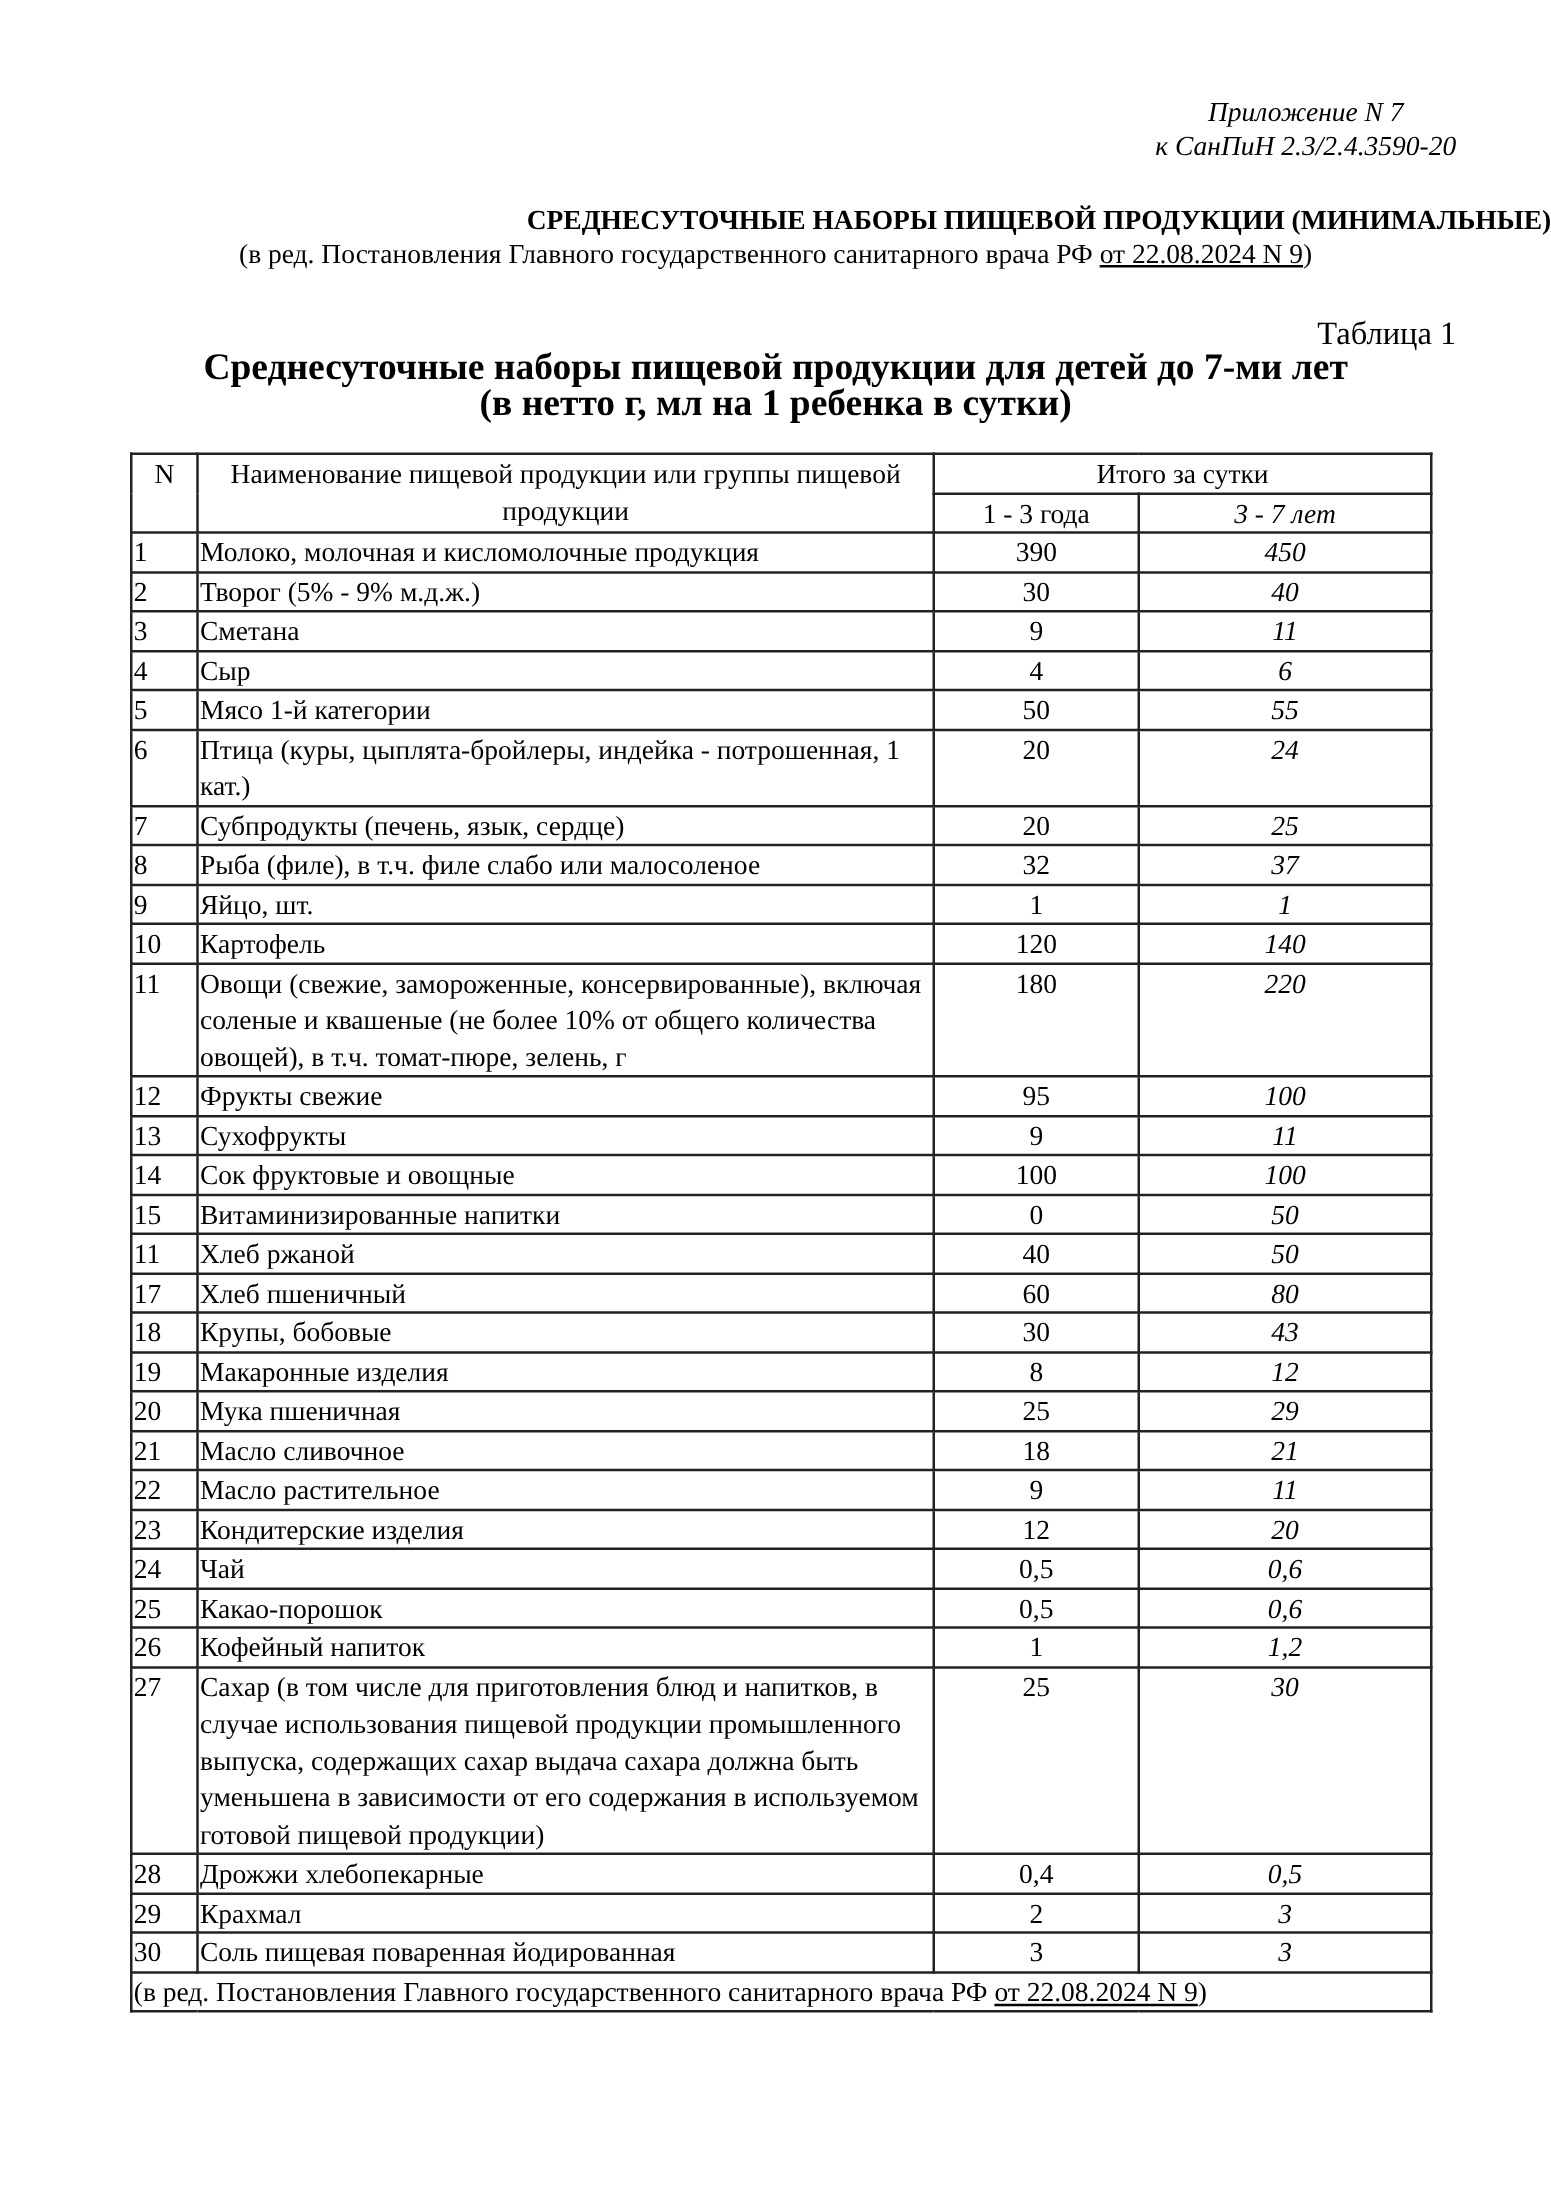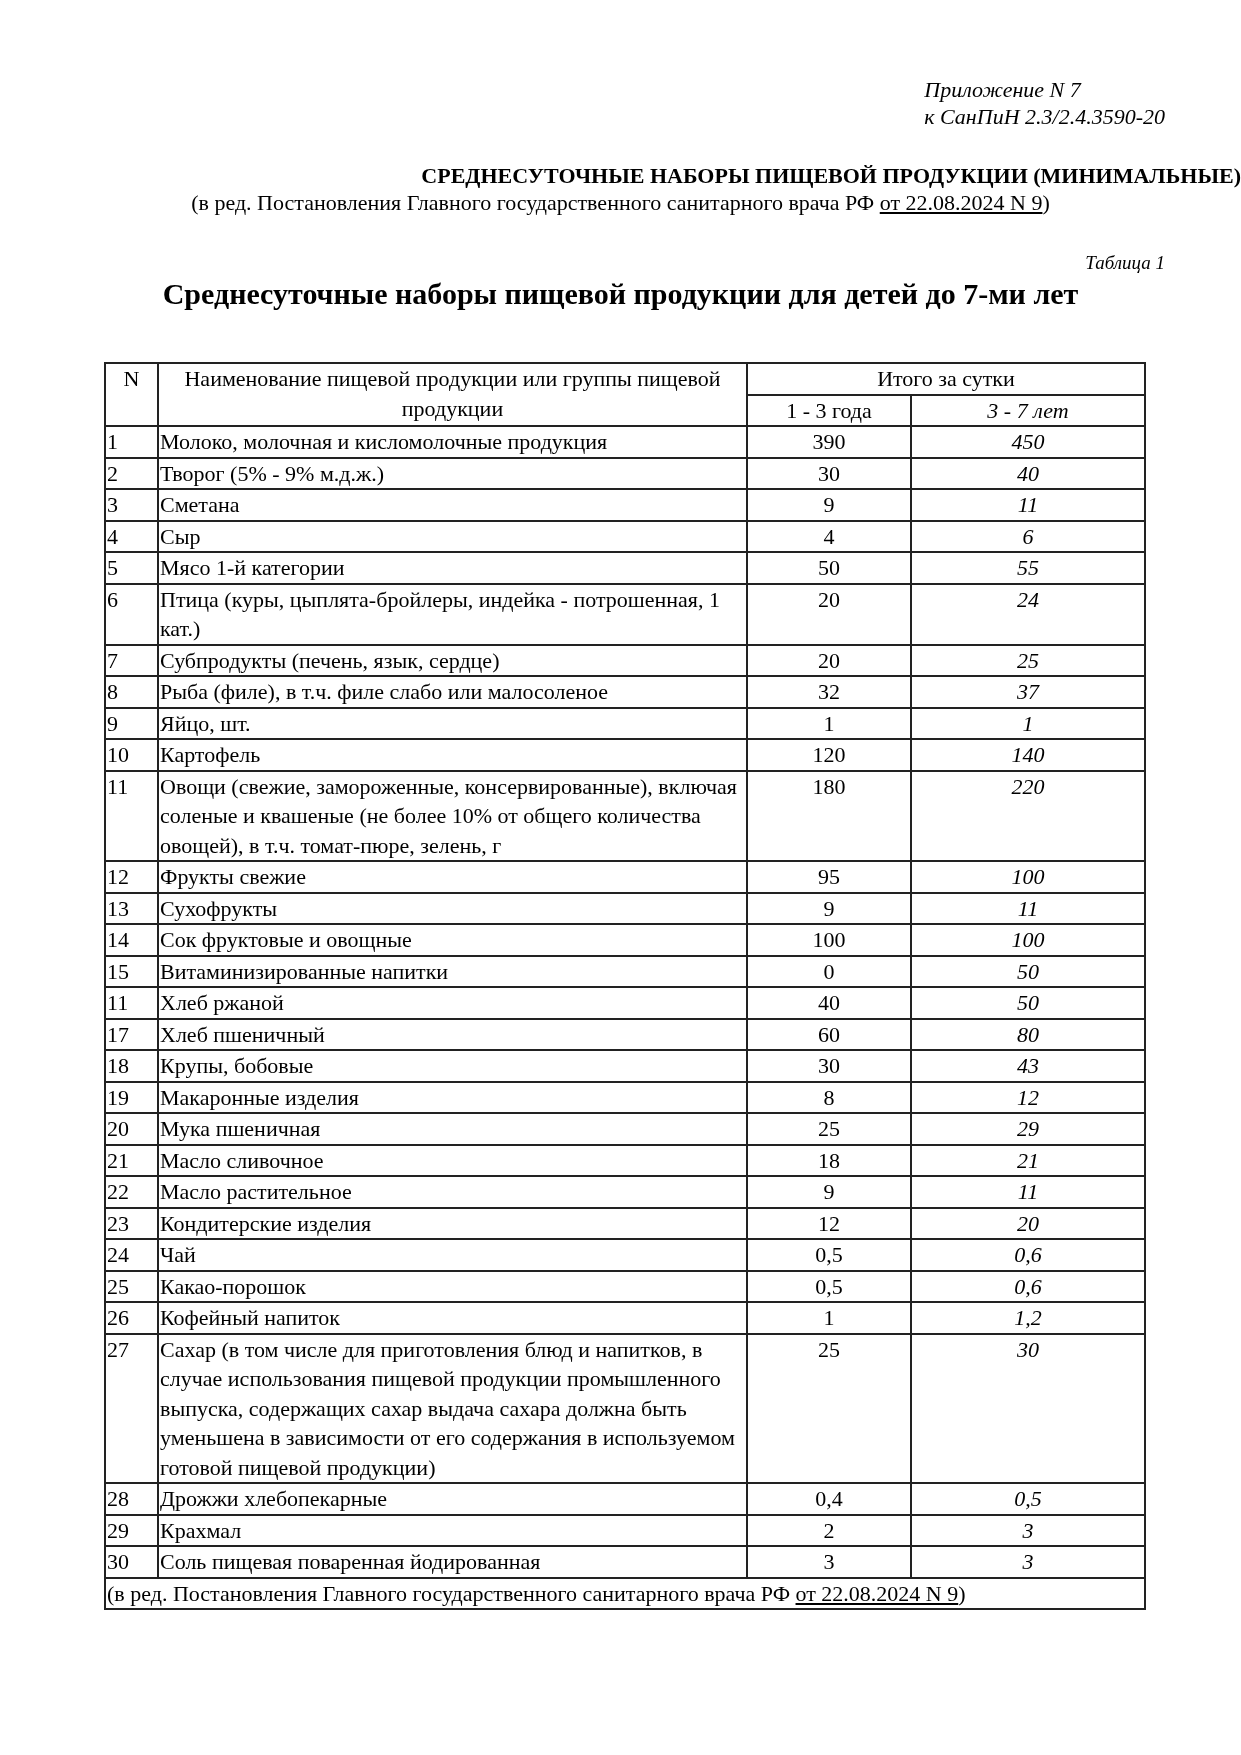--- a/index.html
+++ b/index.html
@@ -1,21 +1,21 @@
 <!DOCTYPE html>
 <html><head>
 <meta charset="utf-8">
 <style>
   html, body { margin:0; padding:0; background:#fff; }
   body { width:1241px; height:1755px; position:relative; font-family:"Liberation Serif", serif; color:#000; }
-  .appendix { position:absolute; right:76px; top:76px; text-align:left; font-style:italic; font-size:22px; line-height:27px; }
+  .appendix { position:absolute; right:76px; top:76px; text-align:center; font-style:italic; font-size:22px; line-height:27px; }
   .main-title { position:absolute; left:0; width:1241px; top:163px; text-align:right; font-weight:bold; font-size:22px; line-height:26px; }
   .sub-title { position:absolute; left:0; width:1241px; top:190px; text-align:center; font-size:22px; line-height:26px; }
   .u { text-decoration:underline; }
-  .table-label { position:absolute; right:76px; top:252px; font-style:italic; font-size:19px; }
+  .table-label { position:absolute; right:76px; top:252px; font-size:26px; }
   .table-title { position:absolute; left:0; width:1241px; top:279px; text-align:center; font-weight:bold; font-size:30px; line-height:29px; }
   table { position:absolute; left:104px; top:362px; width:1042px; border-collapse:collapse; font-size:22px; line-height:29.5px; }
   td, th { border:2px solid #222; padding:0 1px; vertical-align:top; font-weight:normal; }
   th { text-align:center; }
   .c-n { width:49px; }
   .c-name { width:585px; }
   .c-v1 { width:160px; text-align:center;margin-top:48px; }
   .c-v2 { text-align:center;font-style:italic; }
   .footer-cell { text-align:left; }
 </style>
@@ -26,20 +26,21 @@
   <div>Приложение N 7</div>
   <div>к СанПиН 2.3/2.4.3590-20</div>
 </div>
 
 <div class="main-title">СРЕДНЕСУТОЧНЫЕ НАБОРЫ ПИЩЕВОЙ ПРОДУКЦИИ (МИНИМАЛЬНЫЕ)</div>
 <div class="sub-title"><span>(в ред. Постановления Главного государственного санитарного врача РФ </span><span class="u">от 22.08.2024 N 9</span><span>)</span></div>
 
 <div class="table-label">Таблица 1</div>
 <div class="table-title">
   <div>Среднесуточные наборы пищевой продукции для детей до 7-ми лет</div>
+  <div>(в нетто г, мл на 1 ребенка в сутки)</div>
 </div>
 
 <table>
   <thead>
     <tr>
       <th class="c-n" rowspan="2">N</th>
       <th class="c-name" rowspan="2">Наименование пищевой продукции или группы пищевой продукции</th>
       <th colspan="2">Итого за сутки</th>
     </tr>
     <tr>

